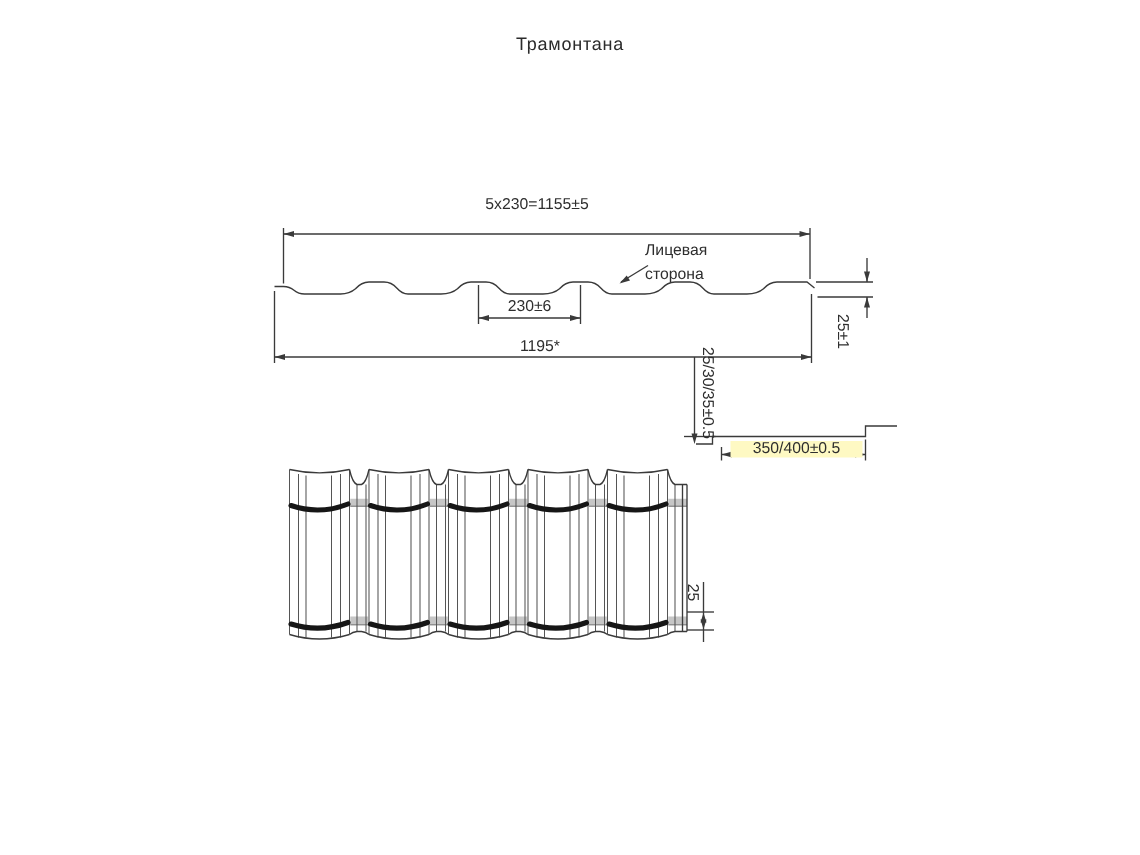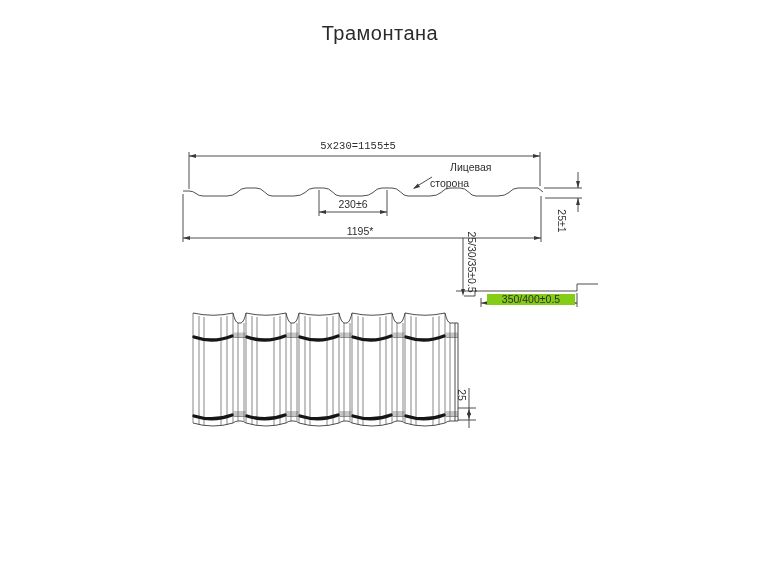--- a/index.html
+++ b/index.html
@@ -9,22 +9,22 @@
   svg line, svg path{stroke:#3a3a3a;stroke-width:0.9;fill:none;}
   svg .thin{stroke:#555555;stroke-width:0.7;}
   svg .band{stroke:#161616;stroke-width:3.4;stroke-linecap:round;}
   svg .vmid{stroke:#8a8a8a;stroke-width:0.9;}
   svg polygon{fill:#3a3a3a;stroke:none;}
   svg rect.valley{fill:#c6c6c6;stroke:none;}
   .lbl{position:absolute;font-size:10.5px;color:#2e2e2e;line-height:11px;white-space:nowrap;}
   .ctr{text-align:center;}
   .rot{transform:translate(-50%,-50%) rotate(90deg);}
   .title{position:absolute;top:22px;left:0;width:760px;text-align:center;
-         font-size:20px;color:#2b2b2b;letter-spacing:0.5px;}
-  .bgwhite{background:#84cc16;padding:0 2px;}
+         font-size:12px;color:#2b2b2b;letter-spacing:0.5px;}
+  .bgwhite{background:#fef9c3;padding:0 2px;}
 </style>
 </head>
 <body>
 
 <div class="page">
 
   <svg width="760" height="570" viewBox="0 0 760 570">
 
     <g>
 
@@ -194,23 +194,23 @@
         <line x1="458" y1="420" x2="476" y2="420"></line>
         <line x1="469" y1="388" x2="469" y2="428"></line>
         <polygon points="467,415 471,415 469,408.5"></polygon>
         <polygon points="467,413 471,413 469,419.5"></polygon>
       </g>
     </g>
   </svg>
 
   <div class="title">Трамонтана</div>
 
-  <div class="lbl ctr" style="left:288px;top:141px;width:140px;font-family:Liberation Mono, monospace;">5x230=1155±5</div>
-
-  <div class="lbl" style="left:450px;top:162px;">Лицевая</div>
+  <div class="lbl ctr" style="left:288px;top:131px;width:140px;">5x230=1155±5</div>
+
+  <div class="lbl" style="left:430px;top:162px;">Лицевая</div>
   <div class="lbl" style="left:430px;top:178px;">сторона</div>
 
   <div class="lbl ctr" style="left:323px;top:199px;width:60px;">230±6</div>
 
   <div class="lbl ctr" style="left:330px;top:226px;width:60px;">1195*</div>
 
   <div class="lbl rot" style="left:561px;top:221px;">25±1</div>
 
   <div class="lbl rot" style="left:471px;top:262px;">25/30/35±0.5</div>
 

